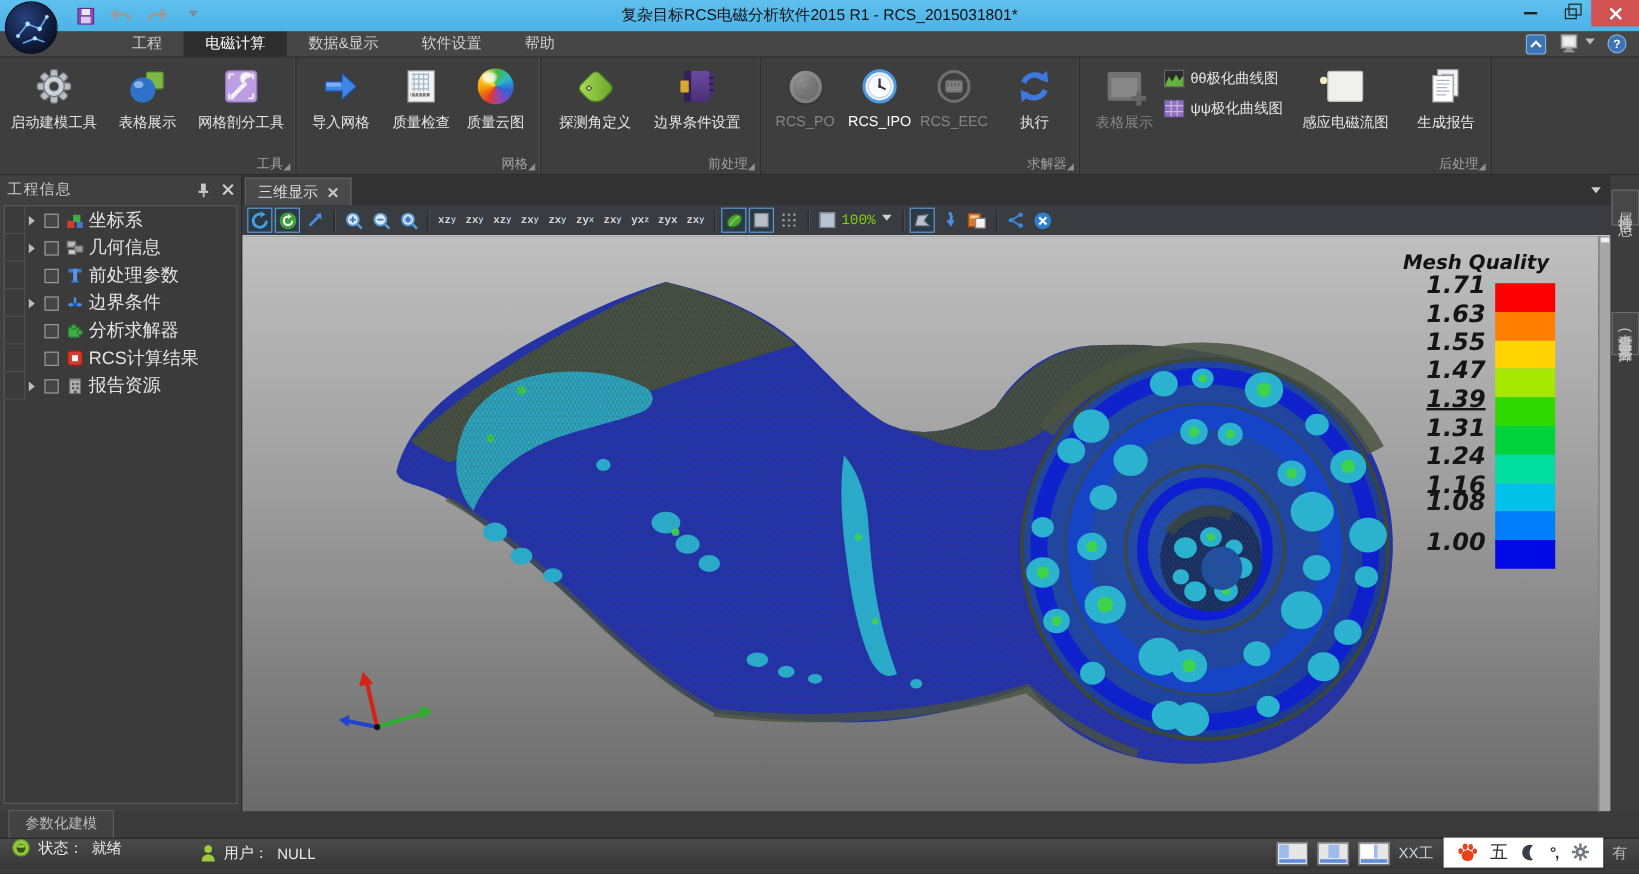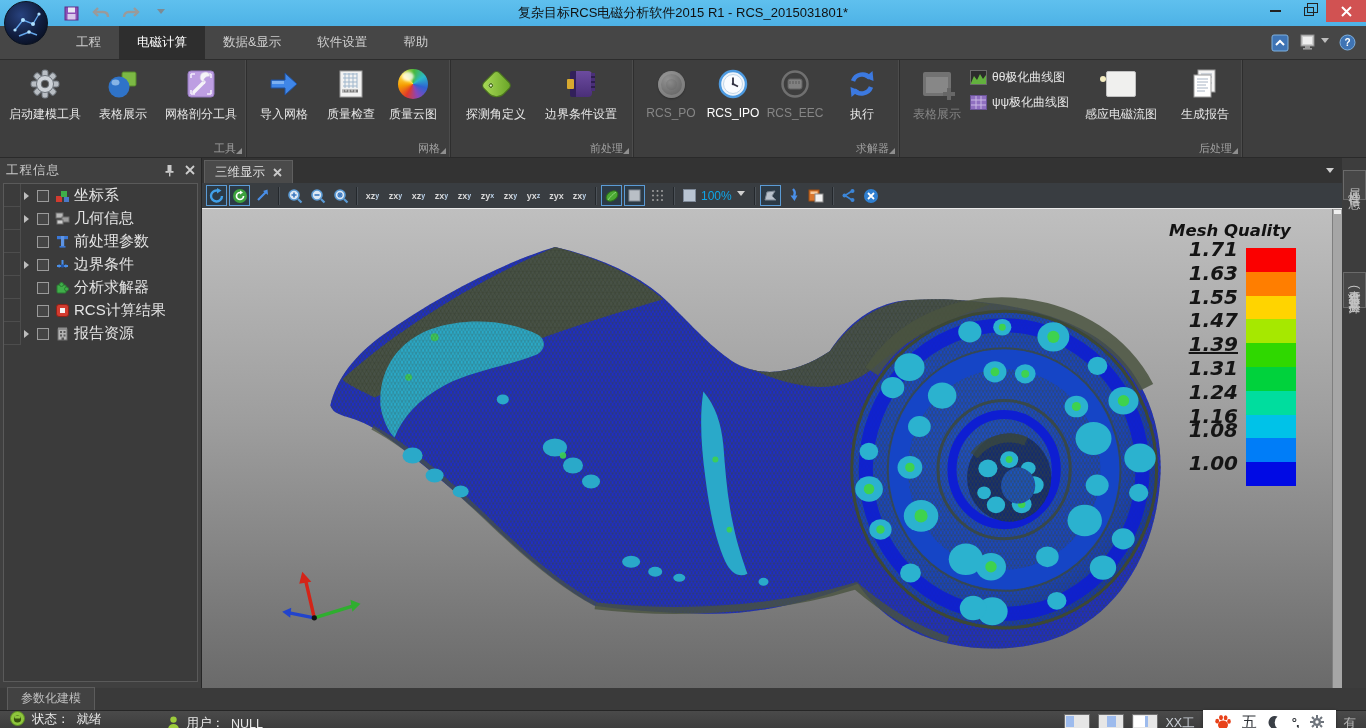--- a/index.html
+++ b/index.html
@@ -16,21 +16,21 @@
   .qa-btn { width:18px; height:18px; display:flex; align-items:center; justify-content:center; }
   .title-text { position:absolute; left:0; right:0; text-align:center; font-size:13px; color:#101010; }
   .win-btns { margin-left:auto; display:flex; height:100%; z-index:40; }
   .win-btn { width:34px; height:22px; display:flex; align-items:center; justify-content:center; }
   .win-btn.close { width:40px; background:#d15252; }
   .glyph-min { width:11px; height:2px; background:#222; }
   .glyph-restore { position:relative; width:10px; height:9px; border:1.5px solid #222; background:transparent; }
   .glyph-restore:before { content:""; position:absolute; left:2px; top:-5px; width:9px; height:8px; border:1.5px solid #222; }
 
   
-  .menubar { height:34px; background:#464646; display:flex; align-items:stretch; border-bottom:1px solid #2c2c2c; }
+  .menubar { height:22px; background:#464646; display:flex; align-items:stretch; border-bottom:1px solid #2c2c2c;padding-left:34px; }
   .menu-tabs { display:flex; margin-left:58px; }
   .menu-tab { padding:0 18px; display:flex; align-items:center; color:#cfcfcf; font-size:12.5px; cursor:default; }
   .menu-tab.active { background:#2e2e2e; color:#ffffff; }
   .menu-right { margin-left:auto; display:flex; align-items:center; gap:10px; padding-right:10px; }
 
   
   .ribbon { height:98px; background:#3e3e3e; display:flex; border-bottom:1px solid #2a2a2a; }
   .group { position:relative; display:flex; align-items:flex-start; padding:3px 6px 17px 6px; border-right:1px solid #2e2e2e; box-shadow:inset -1px 0 0 #4c4c4c; }
   .group-label { position:absolute; bottom:1px; left:0; right:10px; text-align:right; color:#a0a0a0; font-size:11px; }
   .group-corner { position:absolute; bottom:3px; right:4px; width:0; height:0; border-left:6px solid transparent; border-bottom:6px solid #8f8f8f; }
@@ -77,27 +77,27 @@
   .tree-check { width:12px; height:12px; border:1px solid #9b9b9b; background:#454545; margin:0 4px 0 1px; flex:none; }
   .tree-icon { width:18px; display:flex; justify-content:center; flex:none; }
   .tree-label { color:#e4e4e4; font-size:15px; margin-left:3px; white-space:nowrap; }
 
   
   .viewport-col { flex:1; display:flex; flex-direction:column; min-width:0; }
   .vtabbar { height:25px; background:#333333; display:flex; align-items:flex-end; position:relative; }
   .vtab { display:flex; align-items:center; gap:8px; height:23px; margin-left:2px; padding:0 10px; background:#4a4a4a; border:1px solid #5f5f5f; border-bottom:none; color:#dedede; font-size:12.5px; }
   .tri-down { width:0; height:0; border:4px solid transparent; border-top:5px solid #cfcfcf; }
   .vtab-dd { position:absolute; right:8px; bottom:6px; }
-  .vtoolbar { height:26px; background:#393d41; border-bottom:1px solid #e9e9e9; display:flex; align-items:center; padding:0 4px; gap:2px; }
+  .vtoolbar { height:26px; background:#393d41; border-bottom:1px solid #e9e9e9; display:flex; align-items:center; padding:0 4px; gap:2px;font-family:Liberation Mono, monospace; }
   .vt-btn { width:21px; height:21px; display:flex; align-items:center; justify-content:center; border:1px solid transparent; flex:none; }
   .vt-btn.sel { border:1px solid #5b9bd5; background:#2c3a46; }
   .vt-sep { width:1px; height:18px; background:#24282c; box-shadow:1px 0 0 #4b5157; margin:0 3px; flex:none; }
   .view-btn { color:#d8d8d8; font-size:9px; font-weight:bold; letter-spacing:0; }
   .view-btn .vb-sup { font-size:7px; color:#bcd3ea; }
-  .zoom-ctl { display:flex; align-items:center; gap:5px; color:#0ea5e9; font-size:12px; padding:0 4px; }
+  .zoom-ctl { display:flex; align-items:center; gap:5px; color:#84cc16; font-size:12px; padding:0 4px; }
   .zoom-ctl .sq { width:13px; height:13px; background:#b9c4d2; border:1px solid #7e8998; }
 
   .canvas-row { flex:1; display:flex; min-height:0; }
   .canvas { flex:1; position:relative; background:linear-gradient(#bfbfbf, #9d9d9d 45%, #6a6a6a); min-width:0; }
   .canvas svg.scene { position:absolute; inset:0; width:100%; height:100%; }
   .splitter { width:10px; background:#a6a6a6; border-left:1px solid #7f7f7f; position:relative; }
   .splitter:before { content:""; position:absolute; top:1px; left:1px; right:1px; height:4px; background:#efefef; }
 
   
   .legend { position:absolute; top:12px; right:30px; width:144px; height:272px; }

